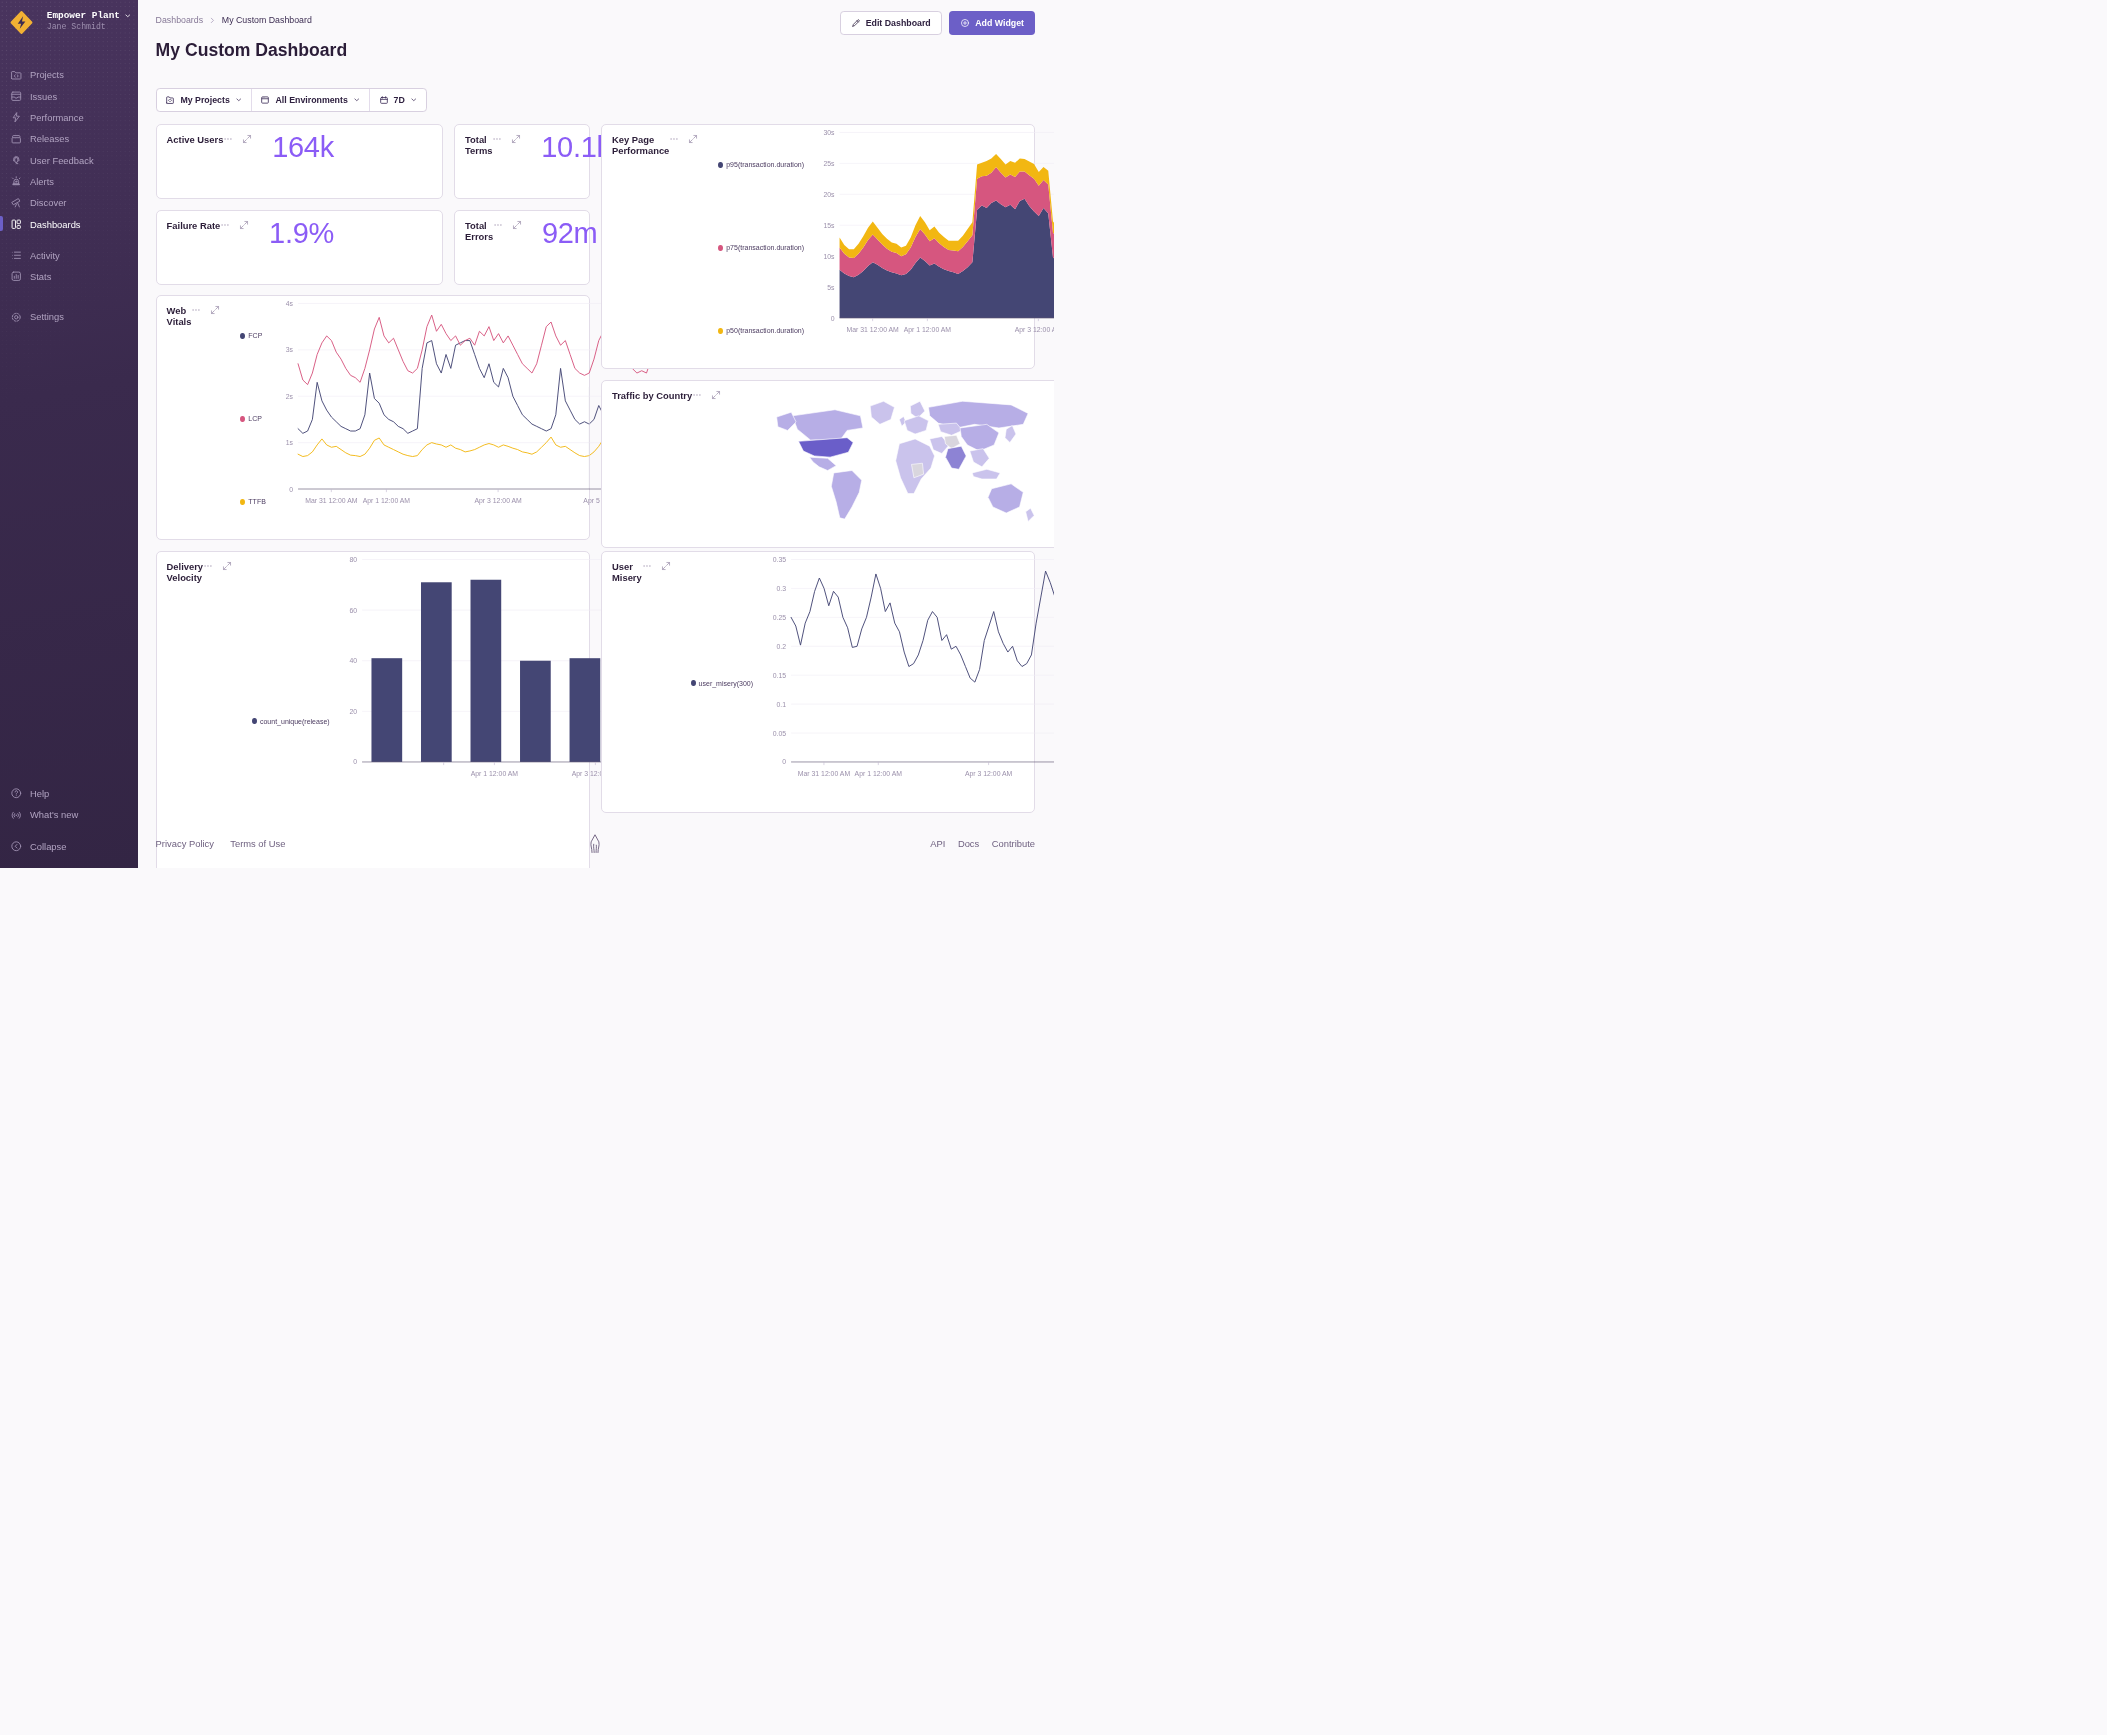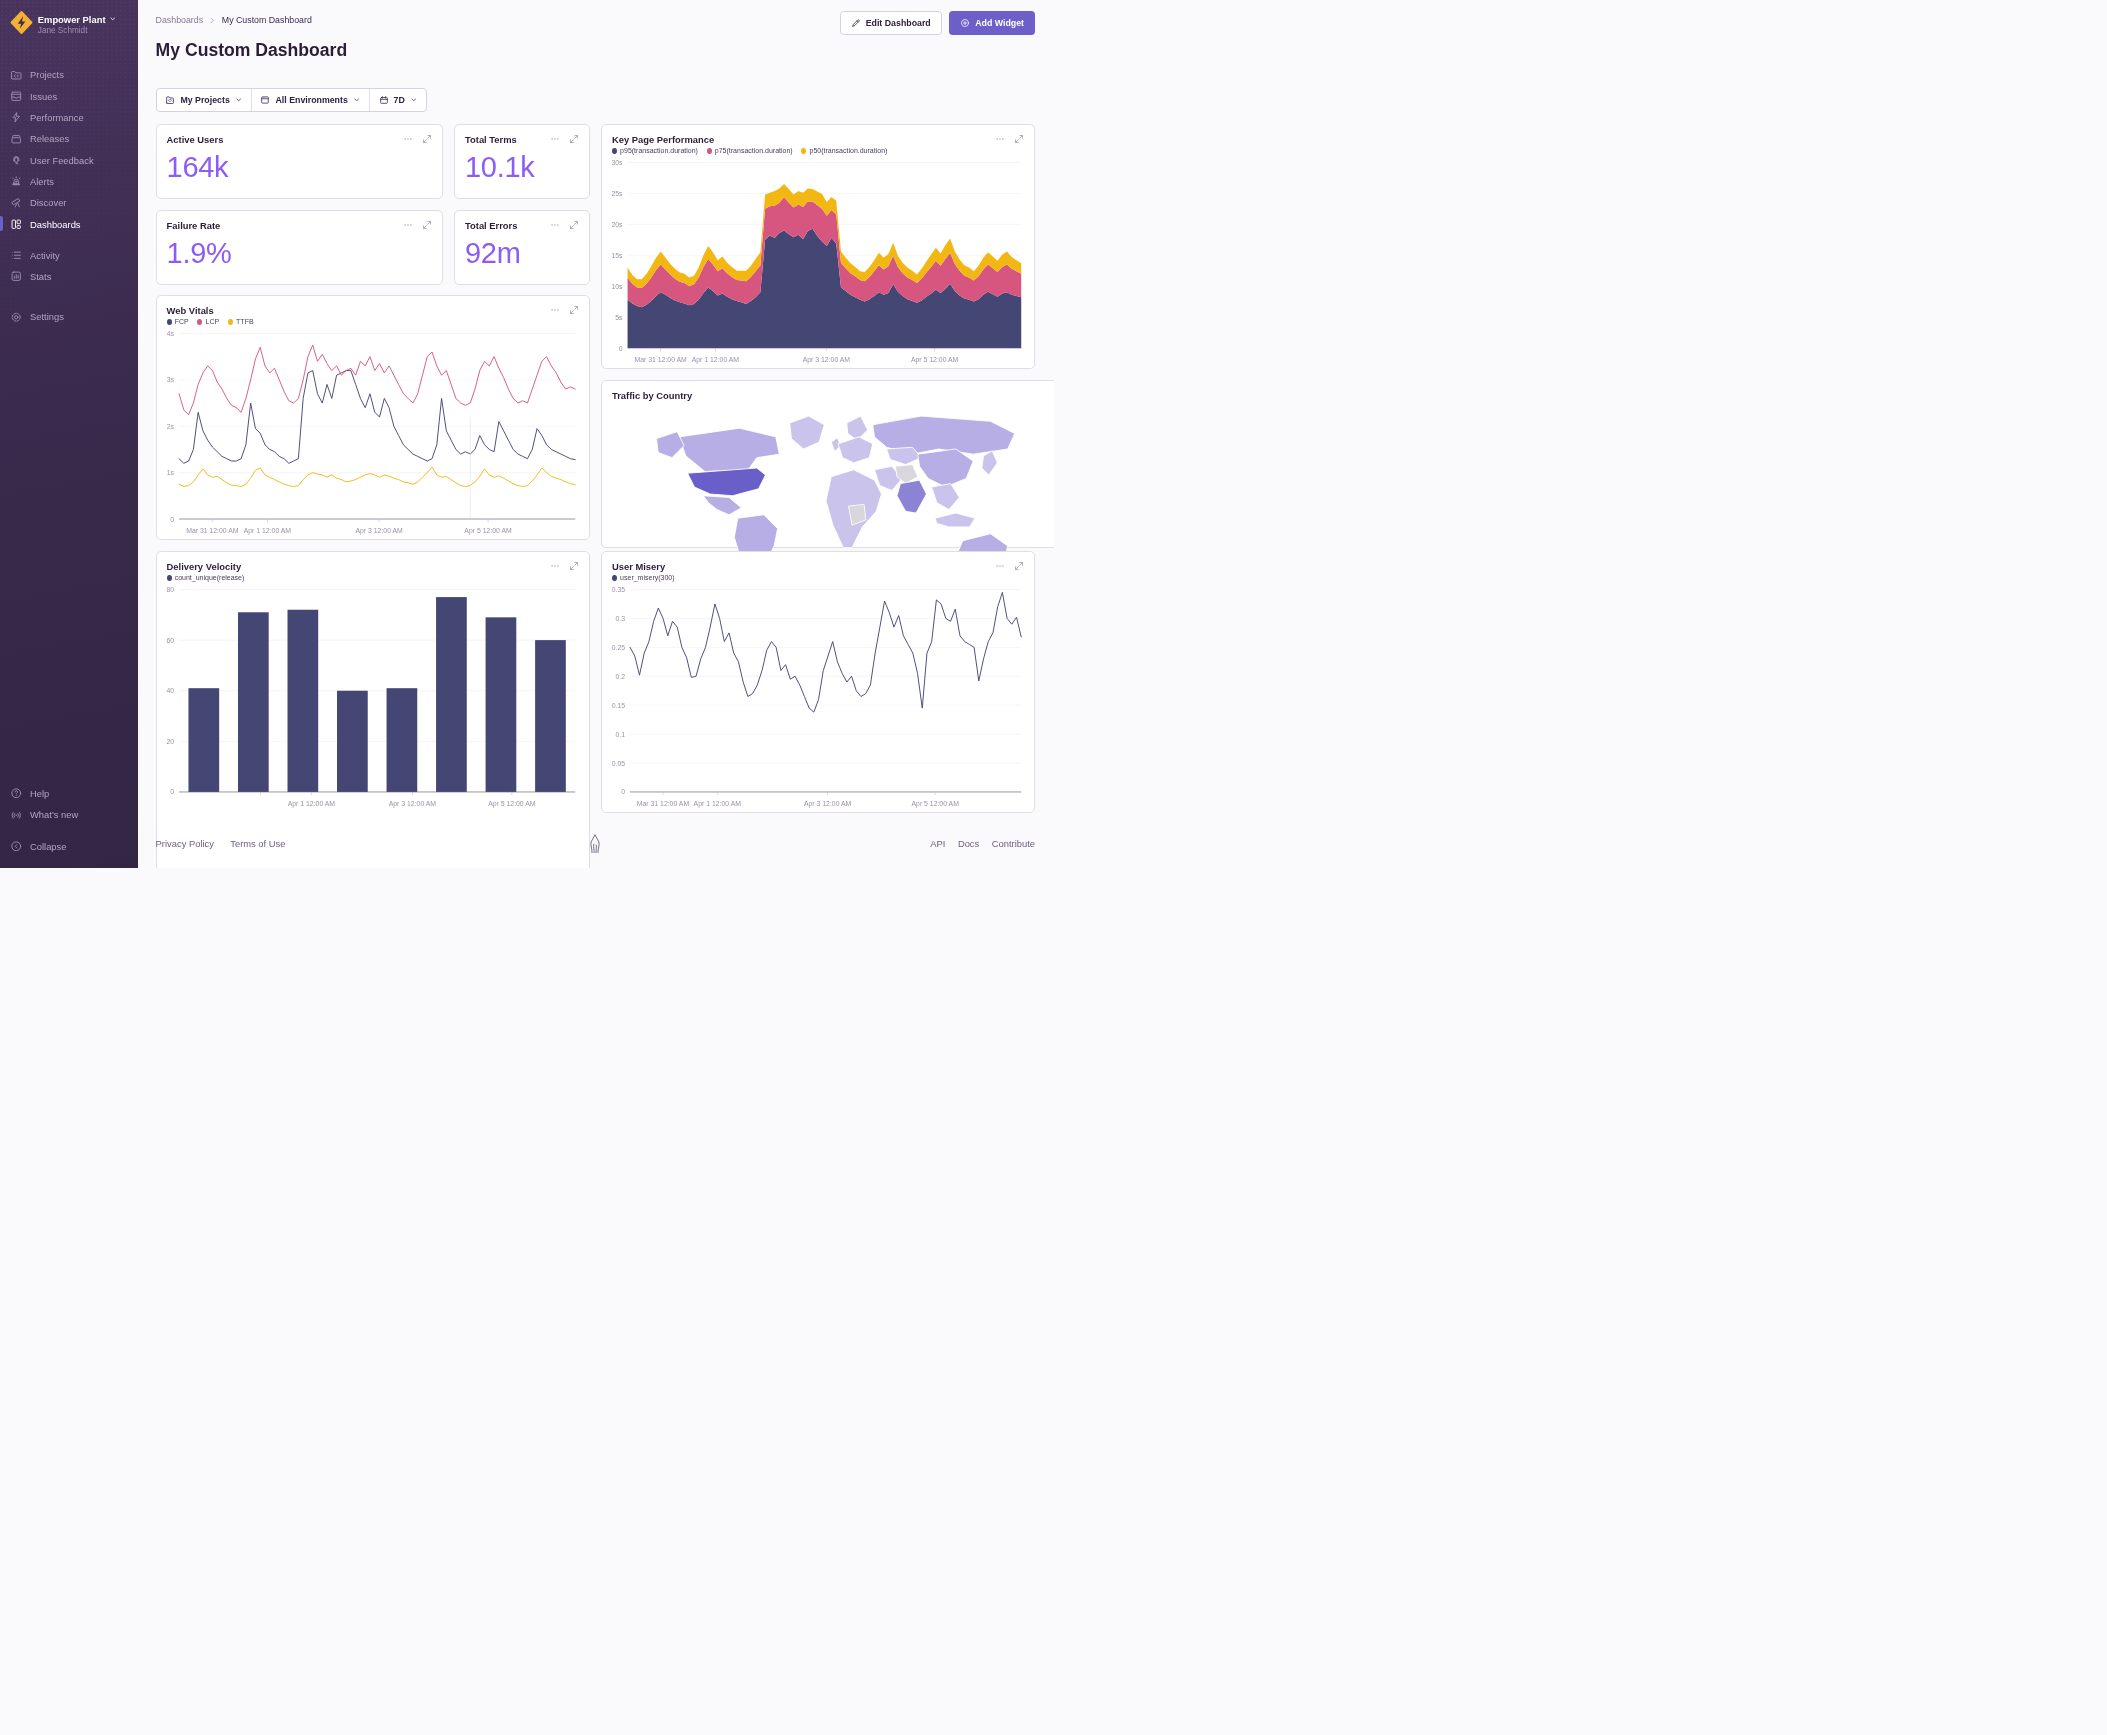--- a/index.html
+++ b/index.html
@@ -7,21 +7,21 @@
     font-family:"Liberation Sans", sans-serif; background:var(--bg,#FAF9FB); color:var(--text,#2B1D38); }
   .app { display:flex; width:1054px; height:868px; }
 
   
   .sidebar { position:relative; width:138px; height:100%; flex:0 0 138px;
     background:linear-gradient(170deg,#49345e 0%, #3a2a4d 45%, #332544 100%); color:#b2a4c2; }
   .sidebar::before { content:""; position:absolute; inset:0;
     background-image:radial-gradient(rgba(255,255,255,.13) 0.6px, transparent 0.9px);
     background-size:4.4px 4.4px; -webkit-mask-image:linear-gradient(135deg,#000 0%,transparent 45%);
             mask-image:linear-gradient(135deg,#000 0%,transparent 45%); pointer-events:none; }
-  .org { position:relative; display:flex; gap:4px; align-items:flex-end; padding:10px 8.8px 6.3px; cursor:pointer; }
+  .org { position:relative; display:flex; gap:13px; align-items:flex-start; padding:10px 8.8px 6.3px; cursor:pointer;font-family:Liberation Mono, monospace; }
   .org-name { display:flex; align-items:center; gap:3.8px; color:#fff; font-weight:700; font-size:9.4px; white-space:nowrap; }
   .org-user { color:#9d8fae; font-size:8.2px; margin-top:1.3px; }
   nav.sn { position:relative; margin-top:23px; }
   .nav-item { position:relative; display:flex; align-items:center; gap:7.5px; height:21.3px; padding:0 10px;
     font-size:9.4px; cursor:pointer; color:#b2a4c2; }
   .nav-item .nicon { width:12.5px; height:12.5px; display:inline-flex; color:#9c8daf; }
   .nav-item.active { color:#fff; }
   .nav-item.active .nicon { color:#fff; }
   .nav-item.active::before { content:""; position:absolute; left:0; top:3.1px; width:2.5px; height:15px;
     background:var(--accent,#6C5FC7); border-radius:0 1.9px 1.9px 0; }
@@ -44,21 +44,21 @@
 
   .filterbar { position:absolute; left:17.6px; top:88px; display:flex; align-items:center; height:24px;
     background:#fff; border:0.6px solid #d8d0e0; border-radius:3.8px; }
   .fseg { display:flex; align-items:center; gap:5px; padding:0 8.8px; height:100%; background:none; border:none;
     font-family:inherit; font-size:8.8px; font-weight:700; color:#2f2140; cursor:pointer; }
   .fseg svg.fic { width:10px; height:10px; color:#40305a; }
   .fseg svg.chev { width:7.5px; height:7.5px; color:#40305a; }
   .fdiv { width:0.6px; height:100%; background:#e3dceb; }
 
   
-  .card { position:absolute; background:#fff; border:0.6px solid #e2dce8; border-radius:5px; display:flex; flex-direction:column; }
+  .card { position:absolute; background:#fff; border:0.6px solid #e2dce8; border-radius:5px; display:flex; flex-direction:row; }
   .whead { display:flex; align-items:flex-start; justify-content:space-between; padding:8.8px 10px 0; }
   .wtitle { font-size:9.4px; font-weight:700; color:#2b1d38; }
   .wactions { display:flex; gap:8.8px; color:#a79cb5; }
   .wactions span { width:10px; height:10px; cursor:pointer; display:inline-flex; }
   .legend { display:flex; gap:8.8px; padding:2.5px 10px 0; flex-wrap:wrap; }
   .lg { display:inline-flex; align-items:center; gap:3.1px; font-size:7px; color:#4b3b60; }
   .lg i { width:5px; height:6.3px; border-radius:50%; display:inline-block; }
   .big { font-size:29px; font-weight:500; color:#8b5cf6; margin:3.8px 0 0 10px; letter-spacing:-0.3px; }
   .stat .big { margin-top:6.3px; }
   .plot { flex:1; margin:1.3px 5px 2.5px 2.5px; position:relative; }

